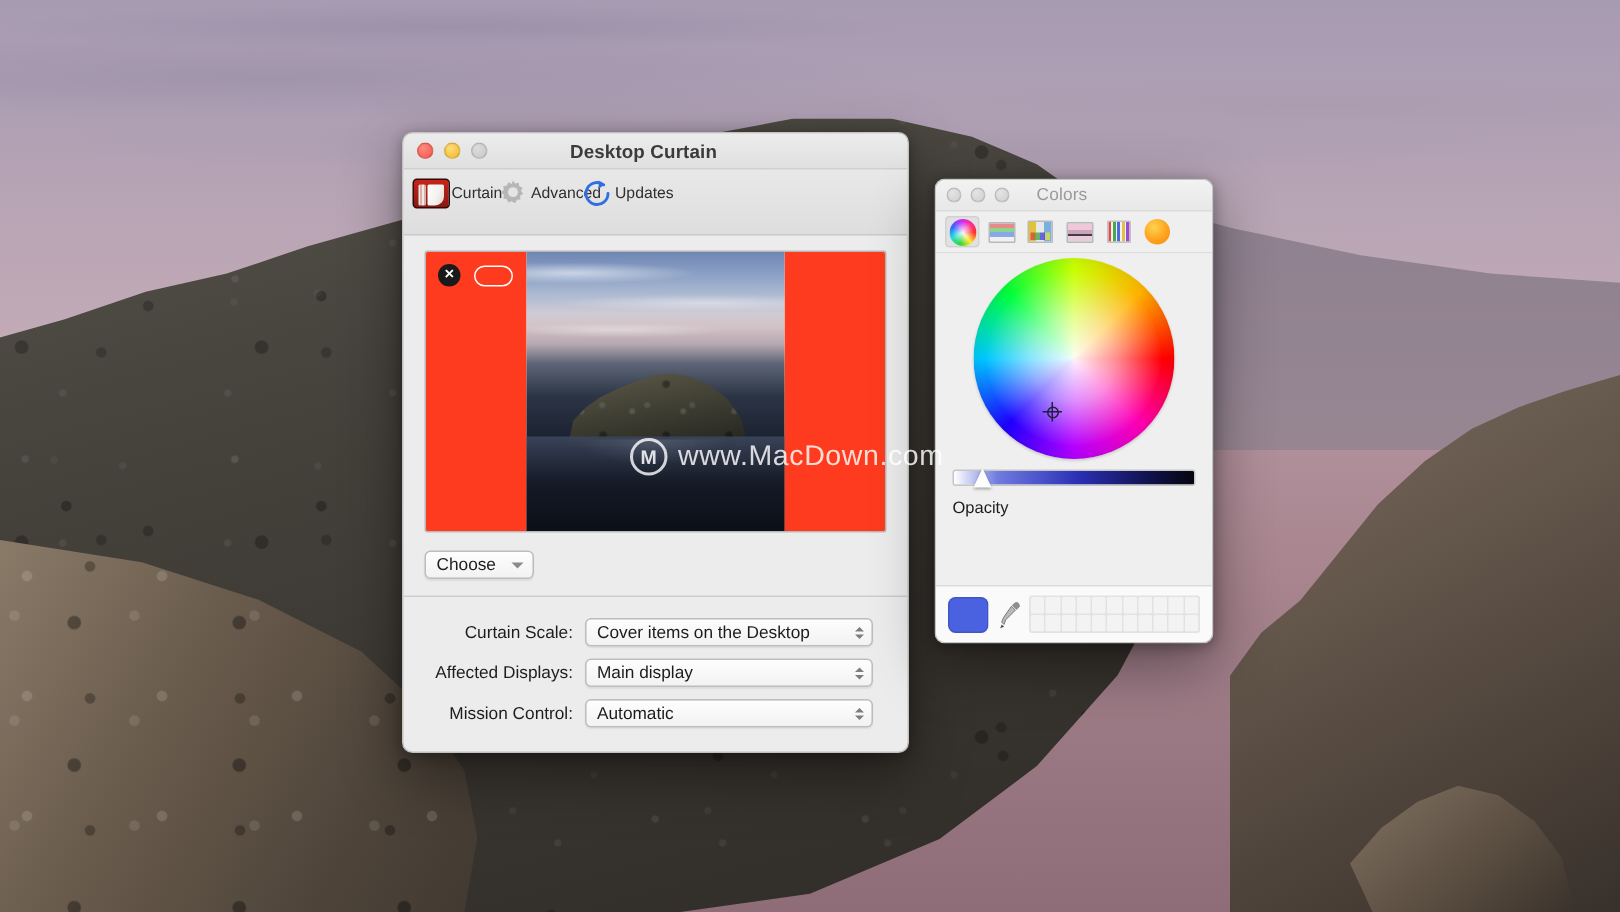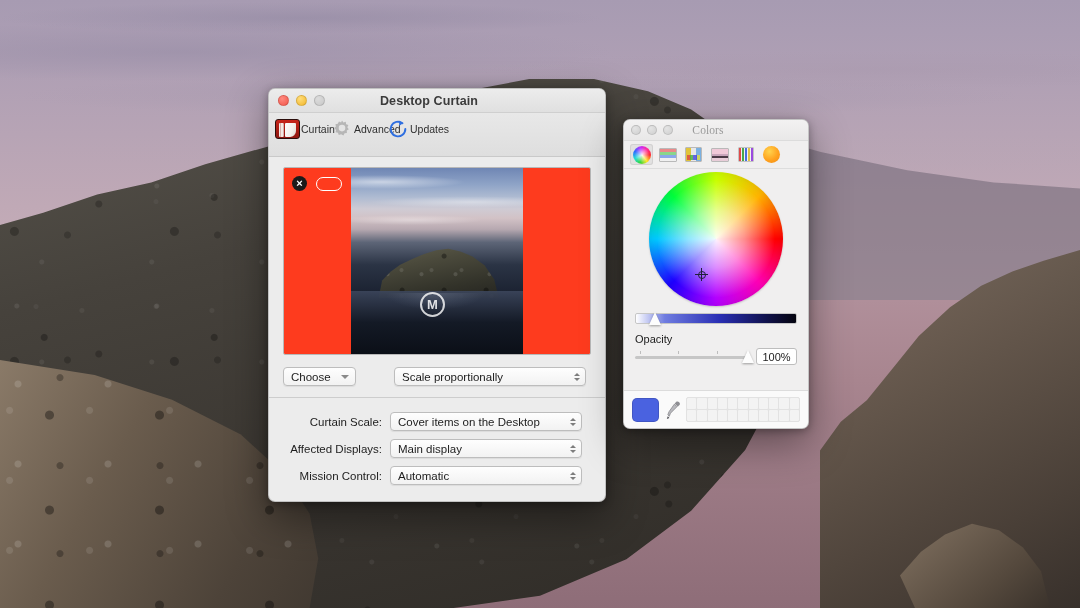--- a/index.html
+++ b/index.html
@@ -296,21 +296,21 @@
   .form { padding:14px 14px 0 14px; }
   .form-row { display:flex; align-items:center; margin-bottom:8px; }
   .form-label {
     width:107px; text-align:right; padding-right:8px;
     font-size:11.5px; color:#1d1d1d; white-space:nowrap;
   }
   .pop-wide { width:192px; }
 
   
   #colors-win { left:623px; top:119px; width:186px; height:310px; background:#f0efef; }
-  .colors-title { height:21px; background:linear-gradient(180deg,#f3f2f2,#e9e8e8); border-bottom:1px solid #dcdcdc;font-family:Liberation Serif, serif; }
+  .colors-title { height:21px; background:linear-gradient(180deg,#f3f2f2,#e9e8e8); border-bottom:1px solid #dcdcdc; }
   .colors-lights { display:flex; gap:6px; padding-left:7px; align-items:center; height:100%; }
   .colors-lights .light { width:10px; height:10px; }
   .colors-title .win-title { line-height:21px; font-size:11.5px; }
 
   .ct-toolbar {
     height:28px; display:flex; align-items:center; gap:3px;
     padding:0 6px; background:#f0efef; border-bottom:1px solid #dddddd;
   }
   .ct-btn {
     width:23px; height:21px; border-radius:3px;
@@ -509,27 +509,20 @@
             <span class="btn-pill"></span>
           </div>
         </div>
       </div>
 
       <div class="row-choose">
         <div class="popup pop-choose">
           <span>Choose</span>
           <span class="caret-down"></span>
         </div>
-        <div class="popup pop-scale">
-          <span>Scale proportionally</span>
-          <span class="arrows">
-              <i class="up"></i>
-              <i class="down"></i>
-            </span>
-        </div>
       </div>
 
       <div class="divider"></div>
 
       <div class="form">
         <div class="form-row">
           <span class="form-label">Curtain Scale:</span>
           <div class="popup pop-wide">
             <span>Cover items on the Desktop</span>
             <span class="arrows">
@@ -604,32 +597,20 @@
     </div>
 
     <div class="bright-wrap">
       <div class="bright-track">
         <span class="bright-knob" style="left: calc(12% - 6px);"></span>
       </div>
     </div>
 
     <div class="opacity-block">
       <div class="opacity-label">Opacity</div>
-      <div class="opacity-row">
-        <div class="op-slider">
-          <span class="op-track"></span>
-          <span class="op-ticks">
-            <i style="left:4%"></i>
-              <i style="left:38%"></i>
-              <i style="left:72%"></i>
-          </span>
-          <span class="op-knob" style="left: calc(100% - 7px);"></span>
-        </div>
-        <div class="op-field">100%</div>
-      </div>
     </div>
 
     <div class="swatch-bar">
       <span class="cur-color" style="background: rgb(74, 98, 224);"></span>
       <span class="eyedropper">
         <svg width="14" height="20" viewBox="0 0 14 20">
           <path d="M10.6 1.6a2.4 2.4 0 0 1 3.1 3.1l-2 2-3.1-3.1z" fill="#8e8e93"></path>
           <path d="M8.3 4.2l2.6 2.6-6.4 6.4-1.2 3.1-1.5-1.5 1.2-3.1z" fill="#b9b9be" stroke="#6f6f74" stroke-width=".6"></path>
           <path d="M1.8 16.3l-1 2.6 2.6-1z" fill="#4a4a4f"></path>
         </svg>
@@ -657,15 +638,16 @@
           <span class="sw"></span>
           <span class="sw"></span>
           <span class="sw"></span>
         </span>
     </div>
 
   </div>
 
   <div class="watermark">
     <span class="wm-logo">M</span>
+    <span class="wm-text">www.MacDown.com</span>
   </div>
 
 </div>
 
 </body></html>

